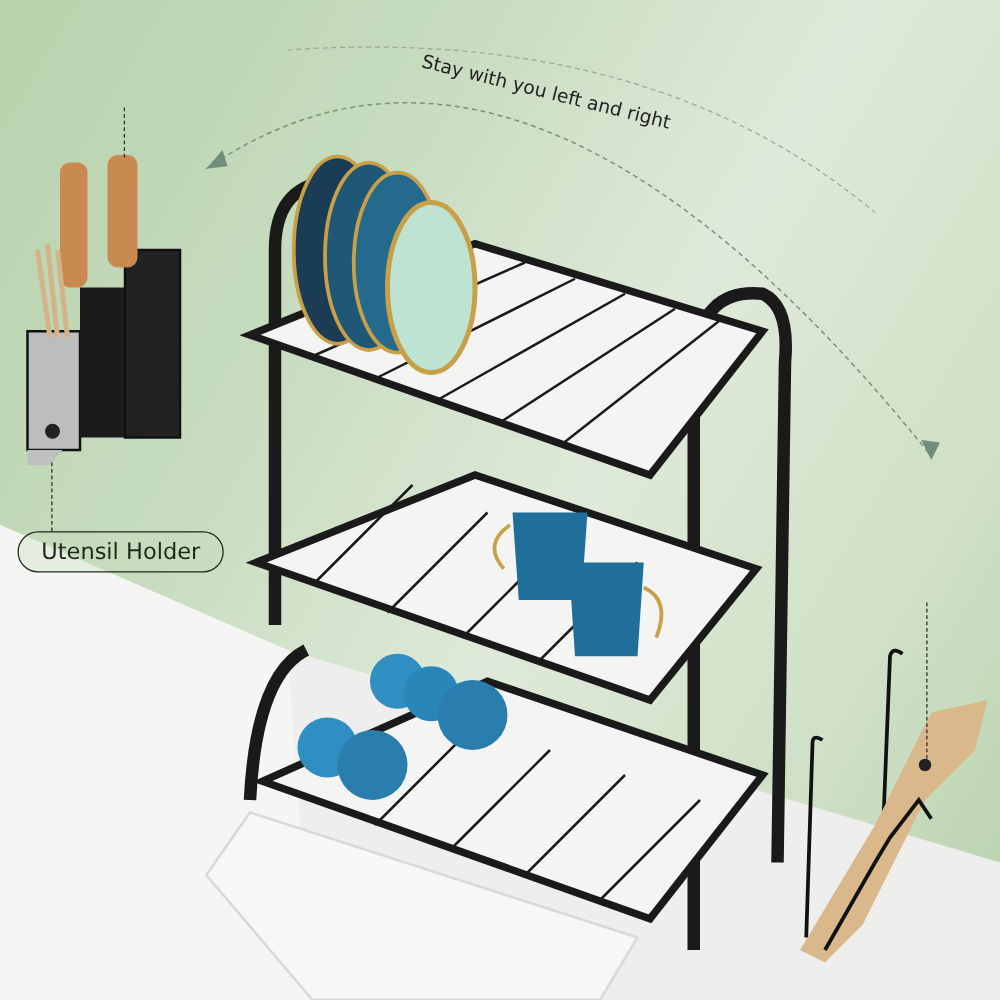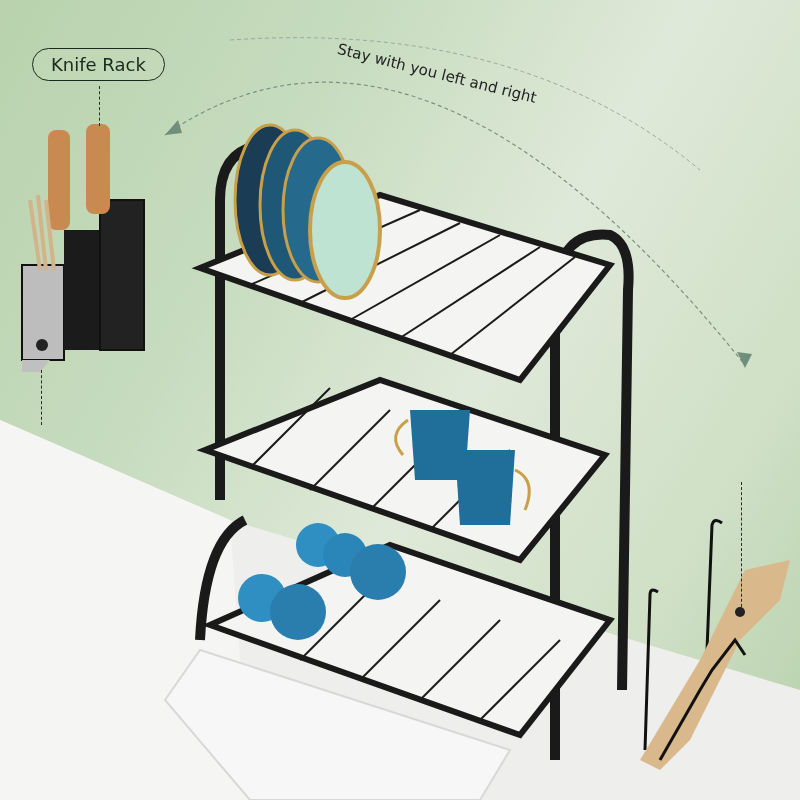--- a/index.html
+++ b/index.html
@@ -95,16 +95,16 @@
       <polygon points="640,760 700,660 745,570 790,560 780,600 740,640 690,740 660,770" fill="#d9b98c"></polygon>
       <path d="M660,760 L700,690 L712,670 L735,640 L745,655" stroke="#111" stroke-width="3" fill="none"></path>
       <circle cx="740" cy="612" r="5" fill="#222"></circle>
     </g>
   </svg>
 
   <div class="dash-v" style="left:99px;top:86px;height:40px;"></div>
   <div class="dash-v" style="left:41px;top:370px;height:55px;"></div>
   <div class="dash-v" style="left:741px;top:482px;height:130px;"></div>
 
-  <div class="label-pill" style="left:32px;top:48px;">Knife Rack</div>
+  <div class="label-pill" style="left:14px;top:425px;">Utensil Holder</div>
 
   <div class="arc-text" style="transform:rotate(14deg);transform-origin:left top;">Stay with you left and right</div>
 </div>
 
 </body></html>

